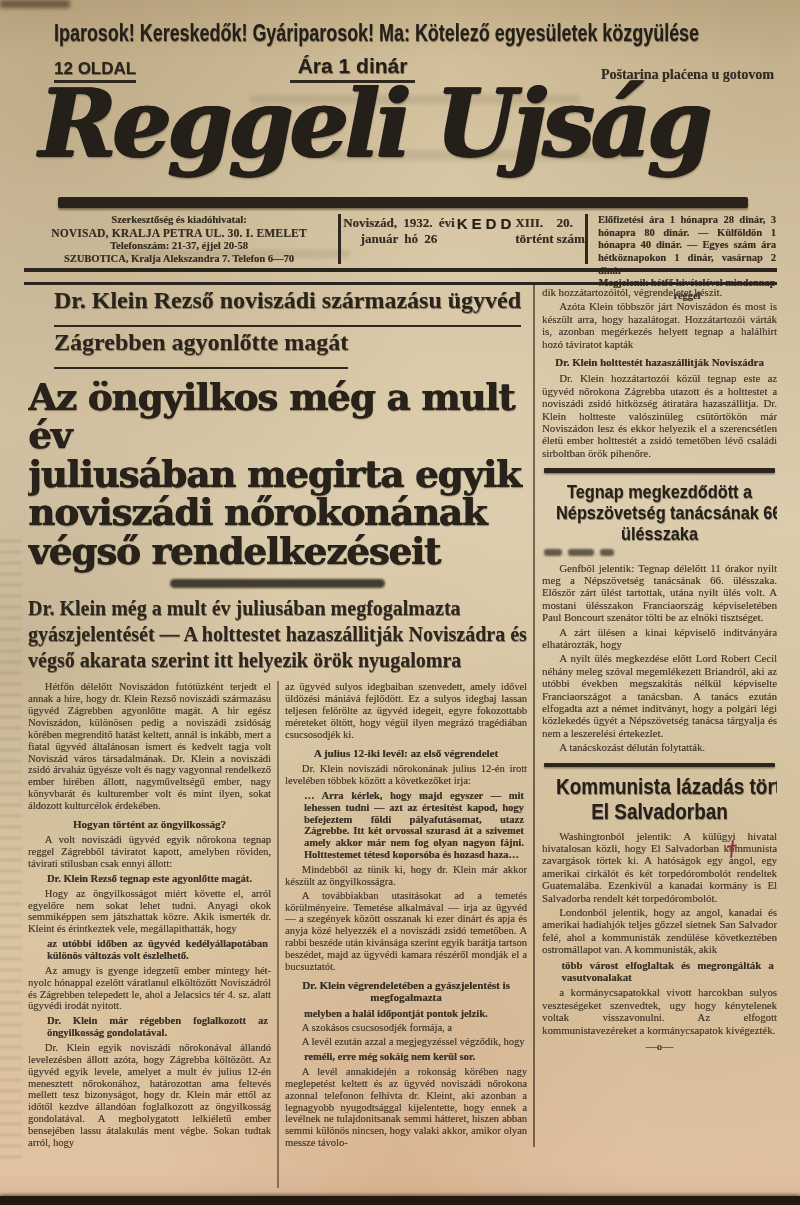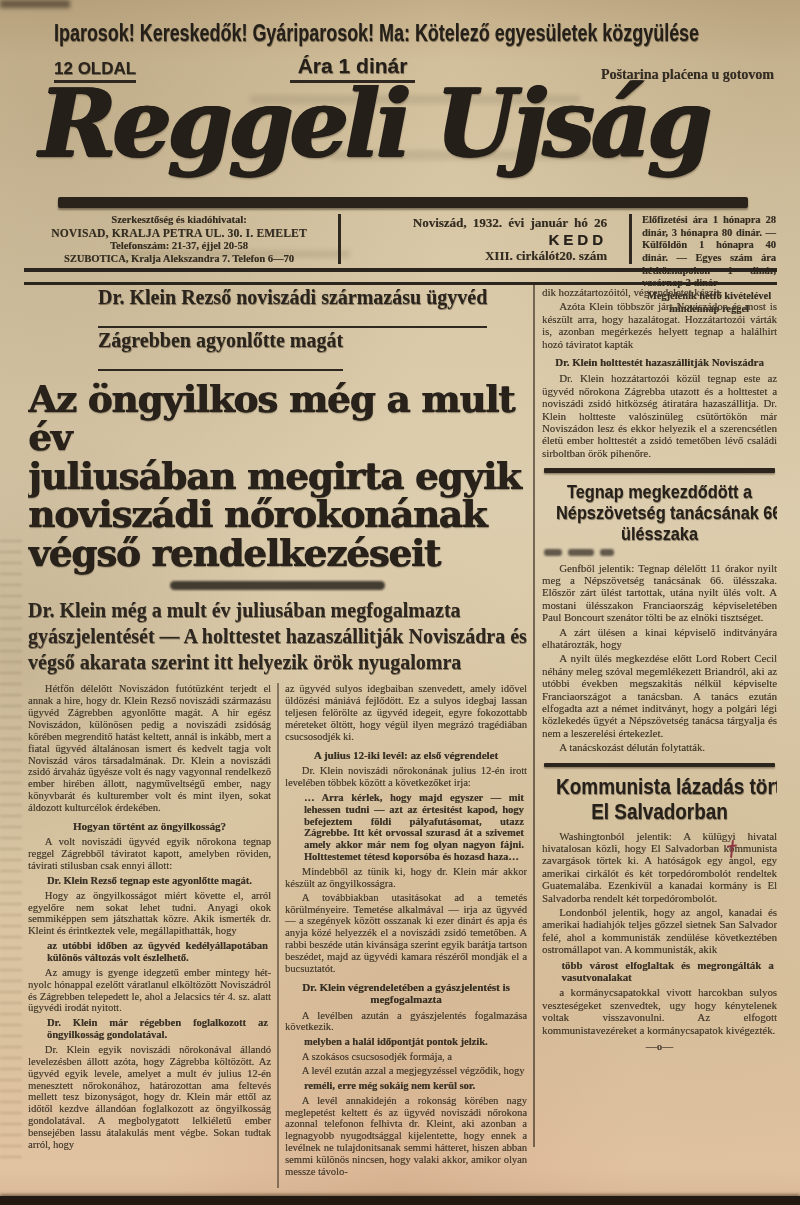--- a/index.html
+++ b/index.html
@@ -41,39 +41,39 @@
     text-shadow:1.5px 0 0 #241f19,-1px 0 0 #241f19,0 1px 0 #241f19,1px 2px 2px rgba(40,30,18,.4);}
   .masthead-bar{position:absolute;top:197px;left:58px;width:690px;height:11px;background:#29231b;
     border-radius:2px;box-shadow:0 2px 2px rgba(50,38,22,.5);}
 
   .infobar{position:absolute;top:214px;left:28px;width:748px;height:50px;display:flex;color:#342d22;}
   .infobar .cell{text-shadow:.4px .4px .5px rgba(45,35,22,.4);}
   .cell-ed{width:302px;border-right:3px solid #2e2820;padding-right:8px;text-align:center;
     font-size:10.5px;line-height:1.2;font-weight:600;}
   .cell-ed .l2{font-size:11.5px;font-weight:700;letter-spacing:.2px;}
   .cell-ed .l4{font-weight:700;}
-  .cell-date{width:244px;padding:1px 22px 0;display:flex;flex-direction:column;justify-content:space-between;align-items:flex-end;}
+  .cell-date{width:244px;padding:1px 0 0;display:flex;flex-direction:row;justify-content:space-between;}
   .dateline{font-size:13px;font-weight:700;text-align:center;word-spacing:3px;}
   .dayline{font-family:"Liberation Sans",sans-serif;font-weight:800;font-size:15px;letter-spacing:4px;text-align:center;color:#26211a;}
   .volrow{display:flex;justify-content:space-between;font-size:13px;font-weight:600;}
   .cell-sub{flex:1;border-left:3px solid #2e2820;padding-left:10px;font-size:10.4px;line-height:1.22;font-weight:700;text-align:justify;}
   .cell-sub .l2{text-align:center;}
   .double-rule{position:absolute;top:268px;left:24px;width:753px;height:10px;
     border-top:4px solid #2b251d;border-bottom:3.5px solid #2b251d;}
 
   
   .content{position:absolute;top:285px;left:28px;width:749px;height:903px;display:flex;overflow:hidden;}
   .lead{width:499px;flex:none;}
   .vrule-main{width:2px;flex:none;background:rgba(62,51,37,.65);margin:0 7px 0 6px;height:862px;}
   .rightcol{flex:1;min-width:0;}
 
   .kicker{margin-left:26px;}
-  .kicker .k{display:inline-block;font-weight:700;font-size:20px;color:#2a241c;
-    border-bottom:2.5px solid #2e2820;padding-bottom:16px;line-height:1.25;
-    text-shadow:.6px .6px .7px rgba(45,35,22,.5);margin-left:44px;}
+  .kicker .k{display:inline-block;font-weight:700;font-size:24px;color:#2a241c;
+    border-bottom:2.5px solid #2e2820;padding-bottom:10px;line-height:1.25;
+    text-shadow:.6px .6px .7px rgba(45,35,22,.5);}
   .headline{margin-top:9px;font-family:"DejaVu Serif",serif;font-weight:bold;
     font-size:37px;line-height:1.04;color:#28221b;letter-spacing:-1px;
     text-shadow:1px 0 0 #28221b,.8px 1.2px 1.2px rgba(45,33,18,.45);}
   .smudge{width:215px;height:9px;margin:9px auto 7px;background:#332d24;border-radius:5px;
     filter:blur(1.2px);opacity:.9;}
   .standfirst{font-weight:700;font-size:20px;line-height:1.3;color:#2d2720;margin-top:2px;
     text-shadow:.5px .5px .6px rgba(45,35,22,.5);}
 
   .body2{display:flex;margin-top:8px;height:600px;overflow:hidden;}
   .colA{width:243px;flex:none;}
@@ -127,21 +127,21 @@
     <div class="cell cell-ed">
       <div>Szerkesztőség és kiadóhivatal:</div>
       <div class="l2">NOVISAD, KRALJA PETRA UL. 30. I. EMELET</div>
       <div>Telefonszám: 21-37, éjjel 20-58</div>
       <div class="l4">SZUBOTICA, Kralja Alekszandra 7. Telefon 6—70</div>
     </div>
     <div class="cell cell-date">
       <div class="dateline">Noviszád, 1932. évi január hó 26</div>
       <div class="dayline">KEDD</div>
       <div class="volrow">
-        <span>XIII. cirkálót</span>
+        <span>XIII. történt</span>
         <span>20. szám</span>
       </div>
     </div>
     <div class="cell cell-sub">
       <div>Előfizetési ára 1 hónapra 28 dinár, 3 hónapra 80 dinár. — Külföldön 1 hónapra 40 dinár. — Egyes szám ára hétköznapokon 1 dinár, vasárnap 2 dinár</div>
       <div class="l2">Megjelenik hétfő kivételével mindennap reggel</div>
     </div>
   </div>
   <div class="double-rule"></div>
 
@@ -173,21 +173,20 @@
           </div>
         <div class="vrule-body"></div>
         <div class="colB">
             <p class="para p-cont">az ügyvéd sulyos idegbaiban szenvedett, amely idővel üldözési mániává fejlődött. Ez a sulyos idegbaj lassan teljesen felörölte az ügyvéd idegeit, egyre fokozottabb méreteket öltött, hogy végül ilyen megrázó tragédiában csucsosodjék ki.</p>
             <p class="para p-subhead">A julius 12-iki levél: az első végrendelet</p>
             <p class="para p-normal">Dr. Klein noviszádi nőrokonának julius 12-én irott levelében többek között a következőket irja:</p>
             <p class="para p-bold">… Arra kérlek, hogy majd egyszer — mit lehessen tudni — azt az értesitést kapod, hogy befejeztem földi pályafutásomat, utazz Zágrebbe. Itt két orvossal szurasd át a szivemet amely akkor már nem fog olyan nagyon fájni. Holttestemet tétesd koporsóba és hozasd haza…</p>
             <p class="para p-normal">Mindebből az tünik ki, hogy dr. Klein már akkor készült az öngyilkosságra.</p>
             <p class="para p-normal">A továbbiakban utasitásokat ad a temetés körülményeire. Temetése alkalmával — irja az ügyvéd — a szegények között osszanak ki ezer dinárt és apja és anyja közé helyezzék el a noviszádi zsidó temetőben. A rabbi beszéde után kivánsága szerint egyik barátja tartson beszédet, majd az ügyvédi kamara részéről mondják el a bucsuztatót.</p>
             <p class="para p-subhead">Dr. Klein végrendeletében a gyászjelentést is megfogalmazta</p>
-            <p class="para p-normal">A levélben azután a gyászjelentés fogalmazása következik.</p>
             <p class="para p-bold">melyben a halál időpontját pontok jelzik.</p>
             <p class="para p-normal">A szokásos csucsosodjék formája, a</p>
             <p class="para p-normal">A levél ezután azzal a megjegyzéssel végződik, hogy</p>
             <p class="para p-bold">reméli, erre még sokáig nem kerül sor.</p>
             <p class="para p-normal">A levél annakidején a rokonság körében nagy meglepetést keltett és az ügyvéd noviszádi nőrokona azonnal telefonon felhivta dr. Kleint, aki azonban a legnagyobb nyugodtsággal kijelentette, hogy ennek a levélnek ne tulajdonitsanak semmi hátteret, hiszen abban semmi különös nincsen, hogy valaki akkor, amikor olyan messze távolo-</p>
           </div>
       </div>
     </div>
 
     <div class="vrule-main"></div>

